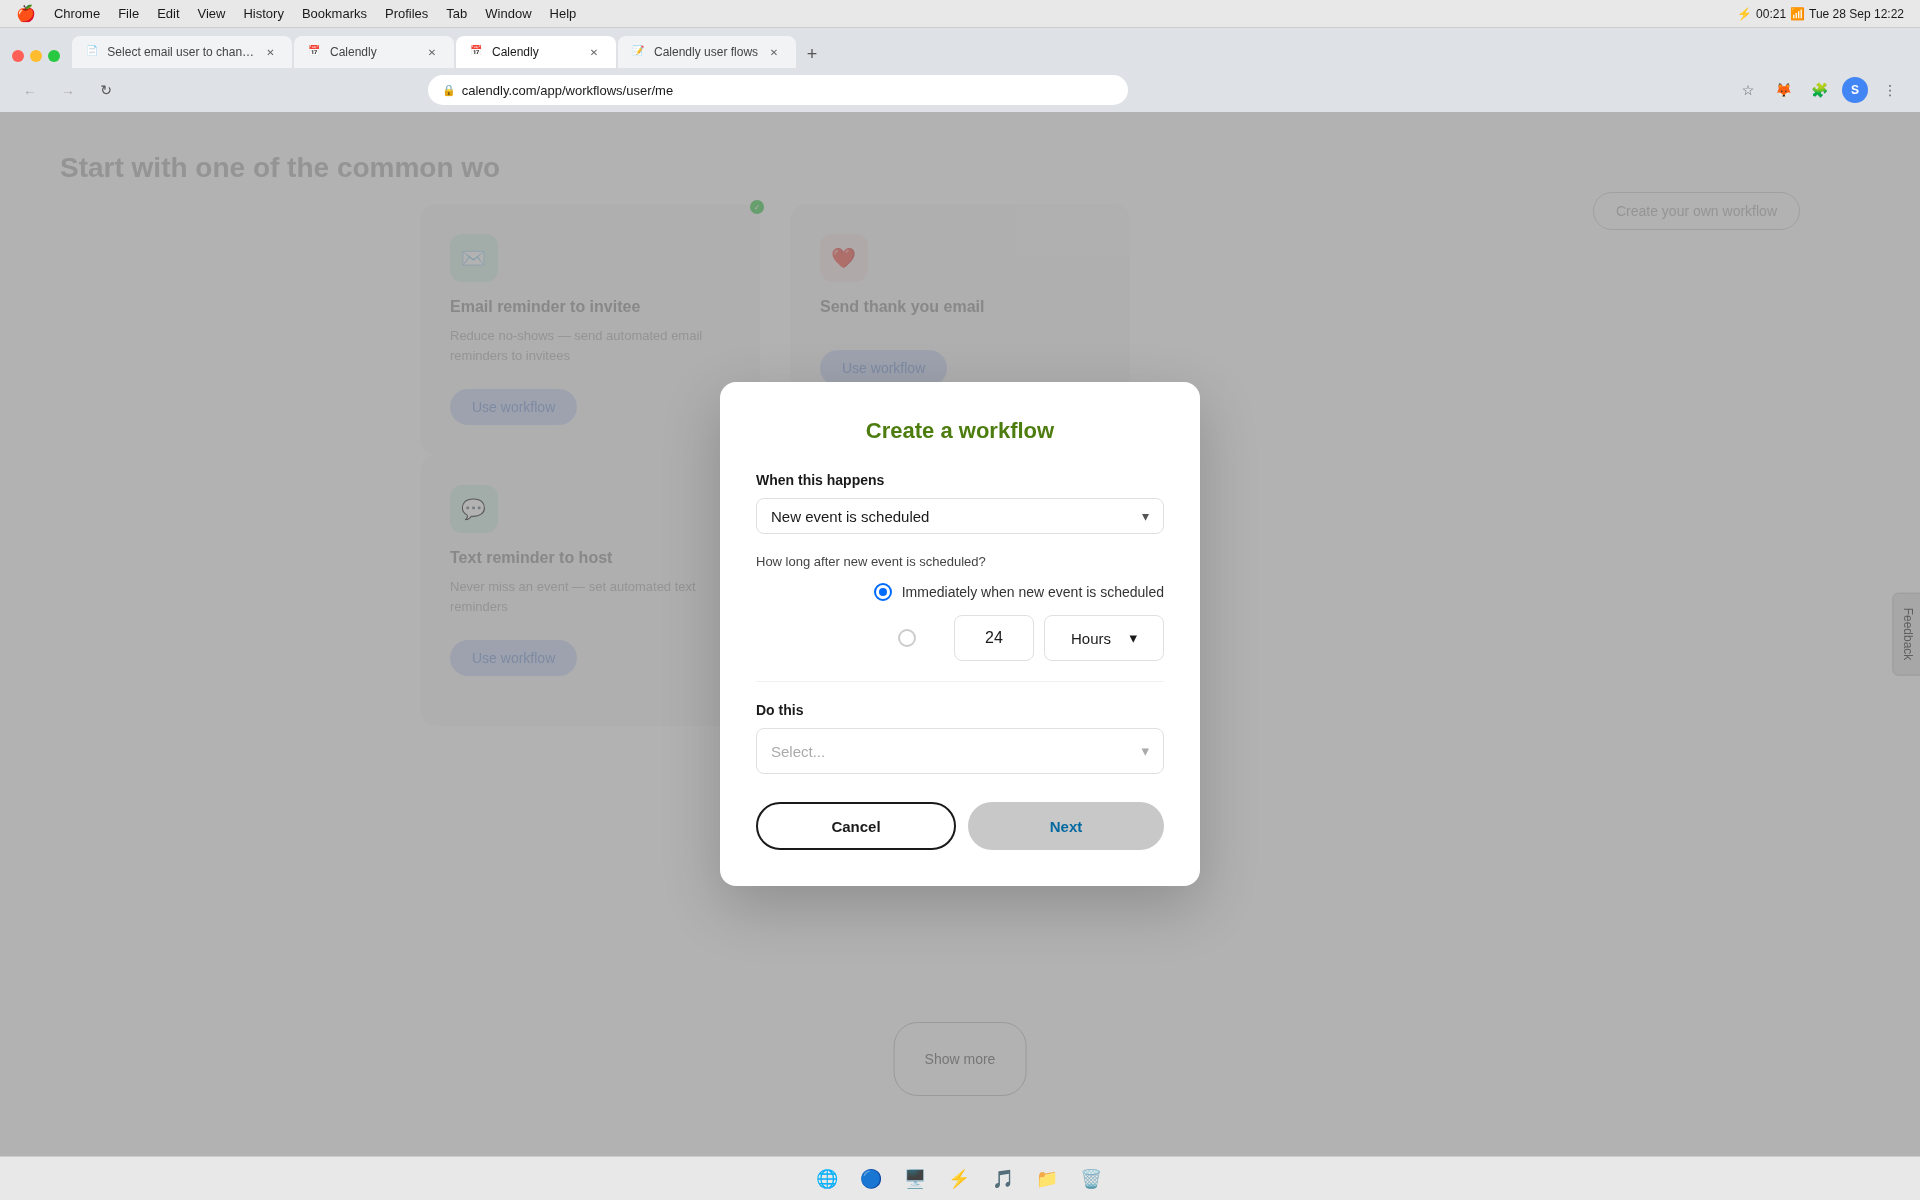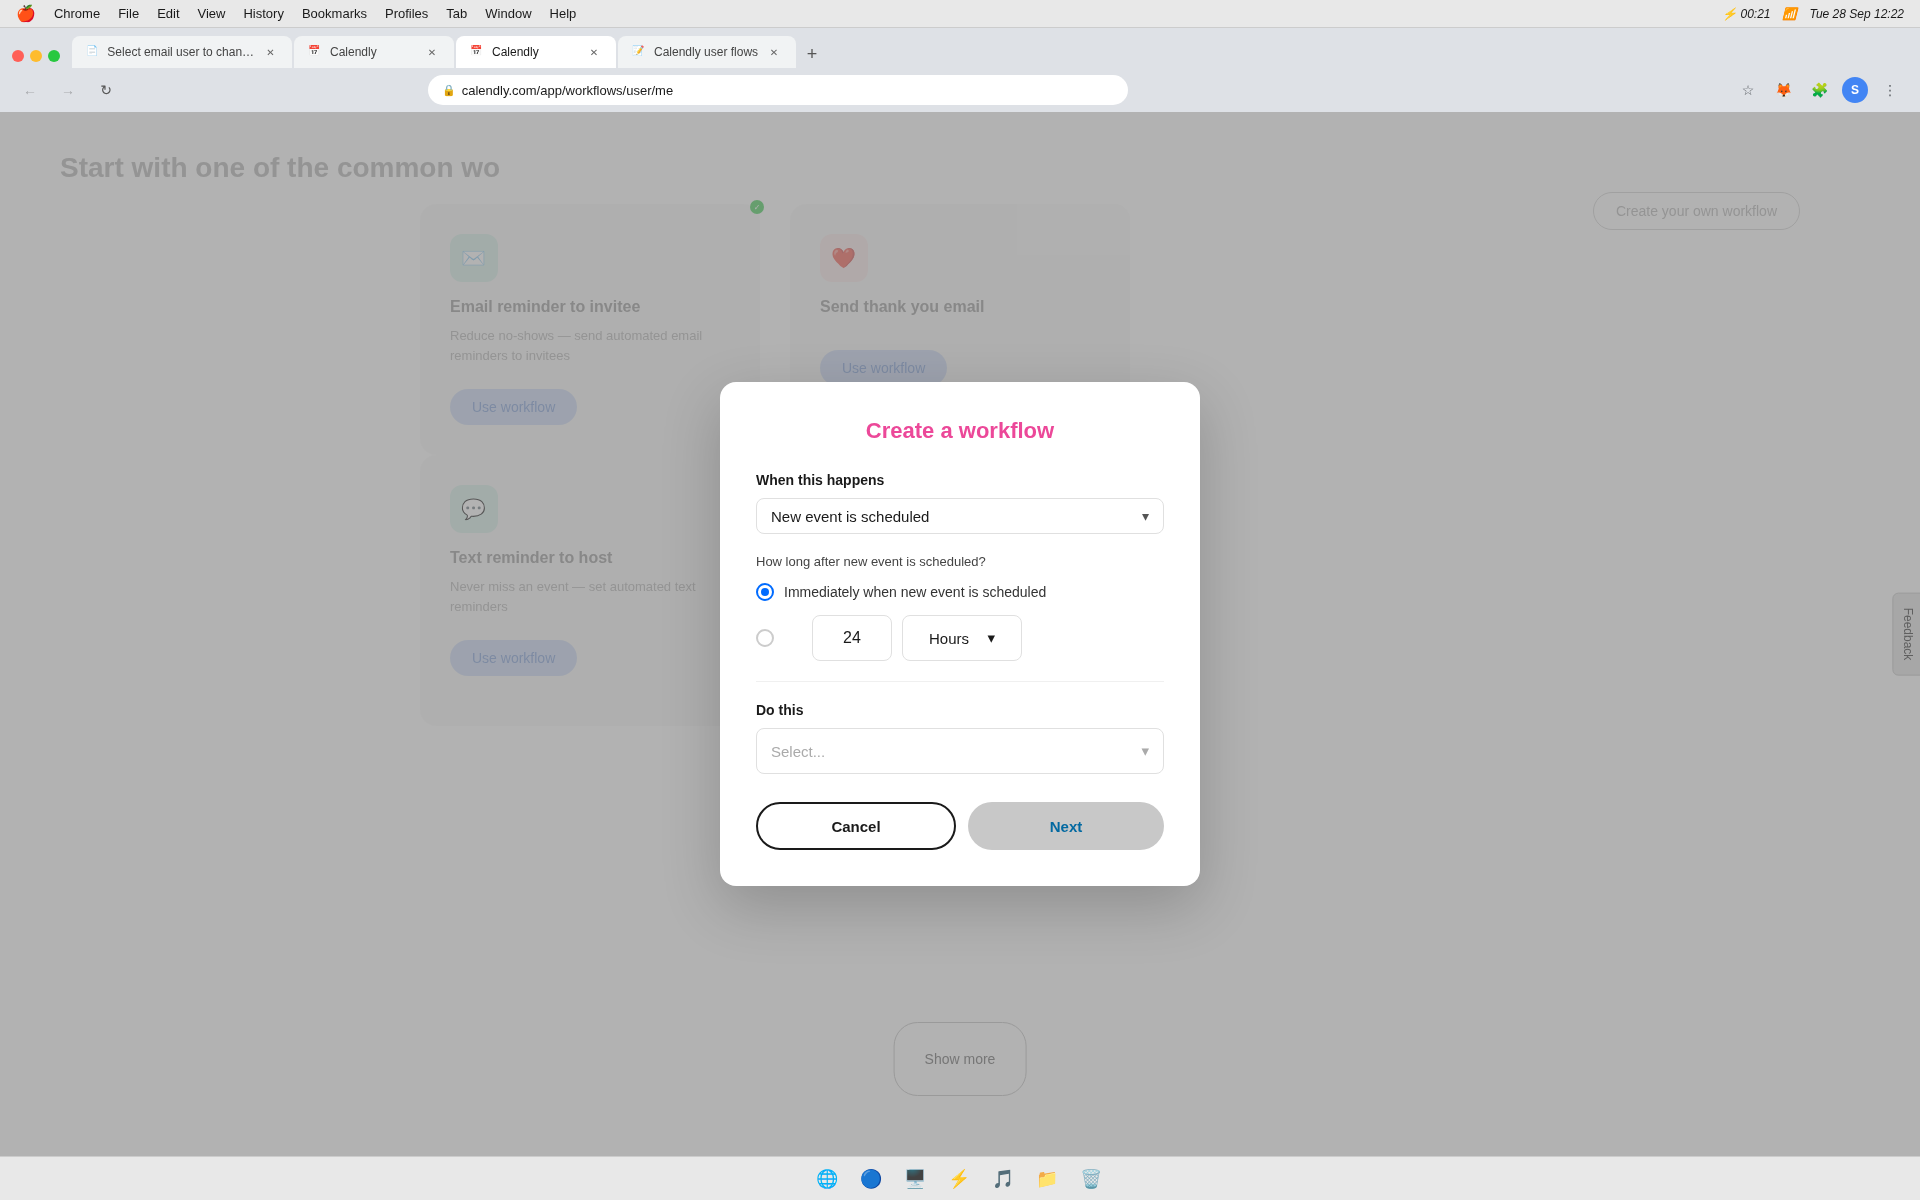--- a/index.html
+++ b/index.html
@@ -20,21 +20,21 @@
       display: flex;
       align-items: center;
       justify-content: space-between;
       padding: 0 16px;
       font-size: 13px;
       font-weight: 500;
       color: #1a1a1a;
       border-bottom: 1px solid #ccc;
     }
     .macos-bar-left { display: flex; gap: 18px; align-items: center; }
-    .macos-bar-right { display: flex; gap: 12px; align-items: center; font-size: 12px; font-style: italic; }
+    .macos-bar-right { display: flex; gap: 4px; align-items: center; font-size: 12px; }
     .apple-logo { font-size: 16px; }
     .mac-menu-item { cursor: default; }
 
     
     .browser-chrome {
       width: 100%;
       background: #dee1e6;
     }
     .browser-tabs {
       display: flex;
@@ -232,21 +232,21 @@
       background: #fff;
       border-radius: 16px;
       width: 480px;
       padding: 36px;
       box-shadow: 0 20px 60px rgba(0,0,0,0.2);
       position: relative;
     }
     .modal-title {
       font-size: 22px;
       font-weight: 700;
-      color: #ec4899;
+      color: #4d7c0f;
       text-align: center;
       margin-bottom: 28px;
     }
     .form-section-label {
       font-size: 14px;
       font-weight: 600;
       color: #1a1a1a;
       margin-bottom: 10px;
     }
     .dropdown-select {
@@ -269,21 +269,21 @@
       font-size: 14px;
     }
 
     .subsection-label {
       font-size: 13px;
       font-weight: 500;
       color: #444;
       margin-bottom: 14px;
     }
 
-    .radio-group { display: flex; flex-direction: column; gap: 14px; margin-bottom: 20px; }
+    .radio-group { display: flex; flex-direction: column; gap: 14px; margin-bottom: 20px; align-items: flex-end; }
     .radio-option {
       display: flex;
       align-items: center;
       gap: 10px;
       cursor: pointer;
     }
     .radio-circle {
       width: 18px; height: 18px;
       border-radius: 50%;
       border: 2px solid #ccc;

